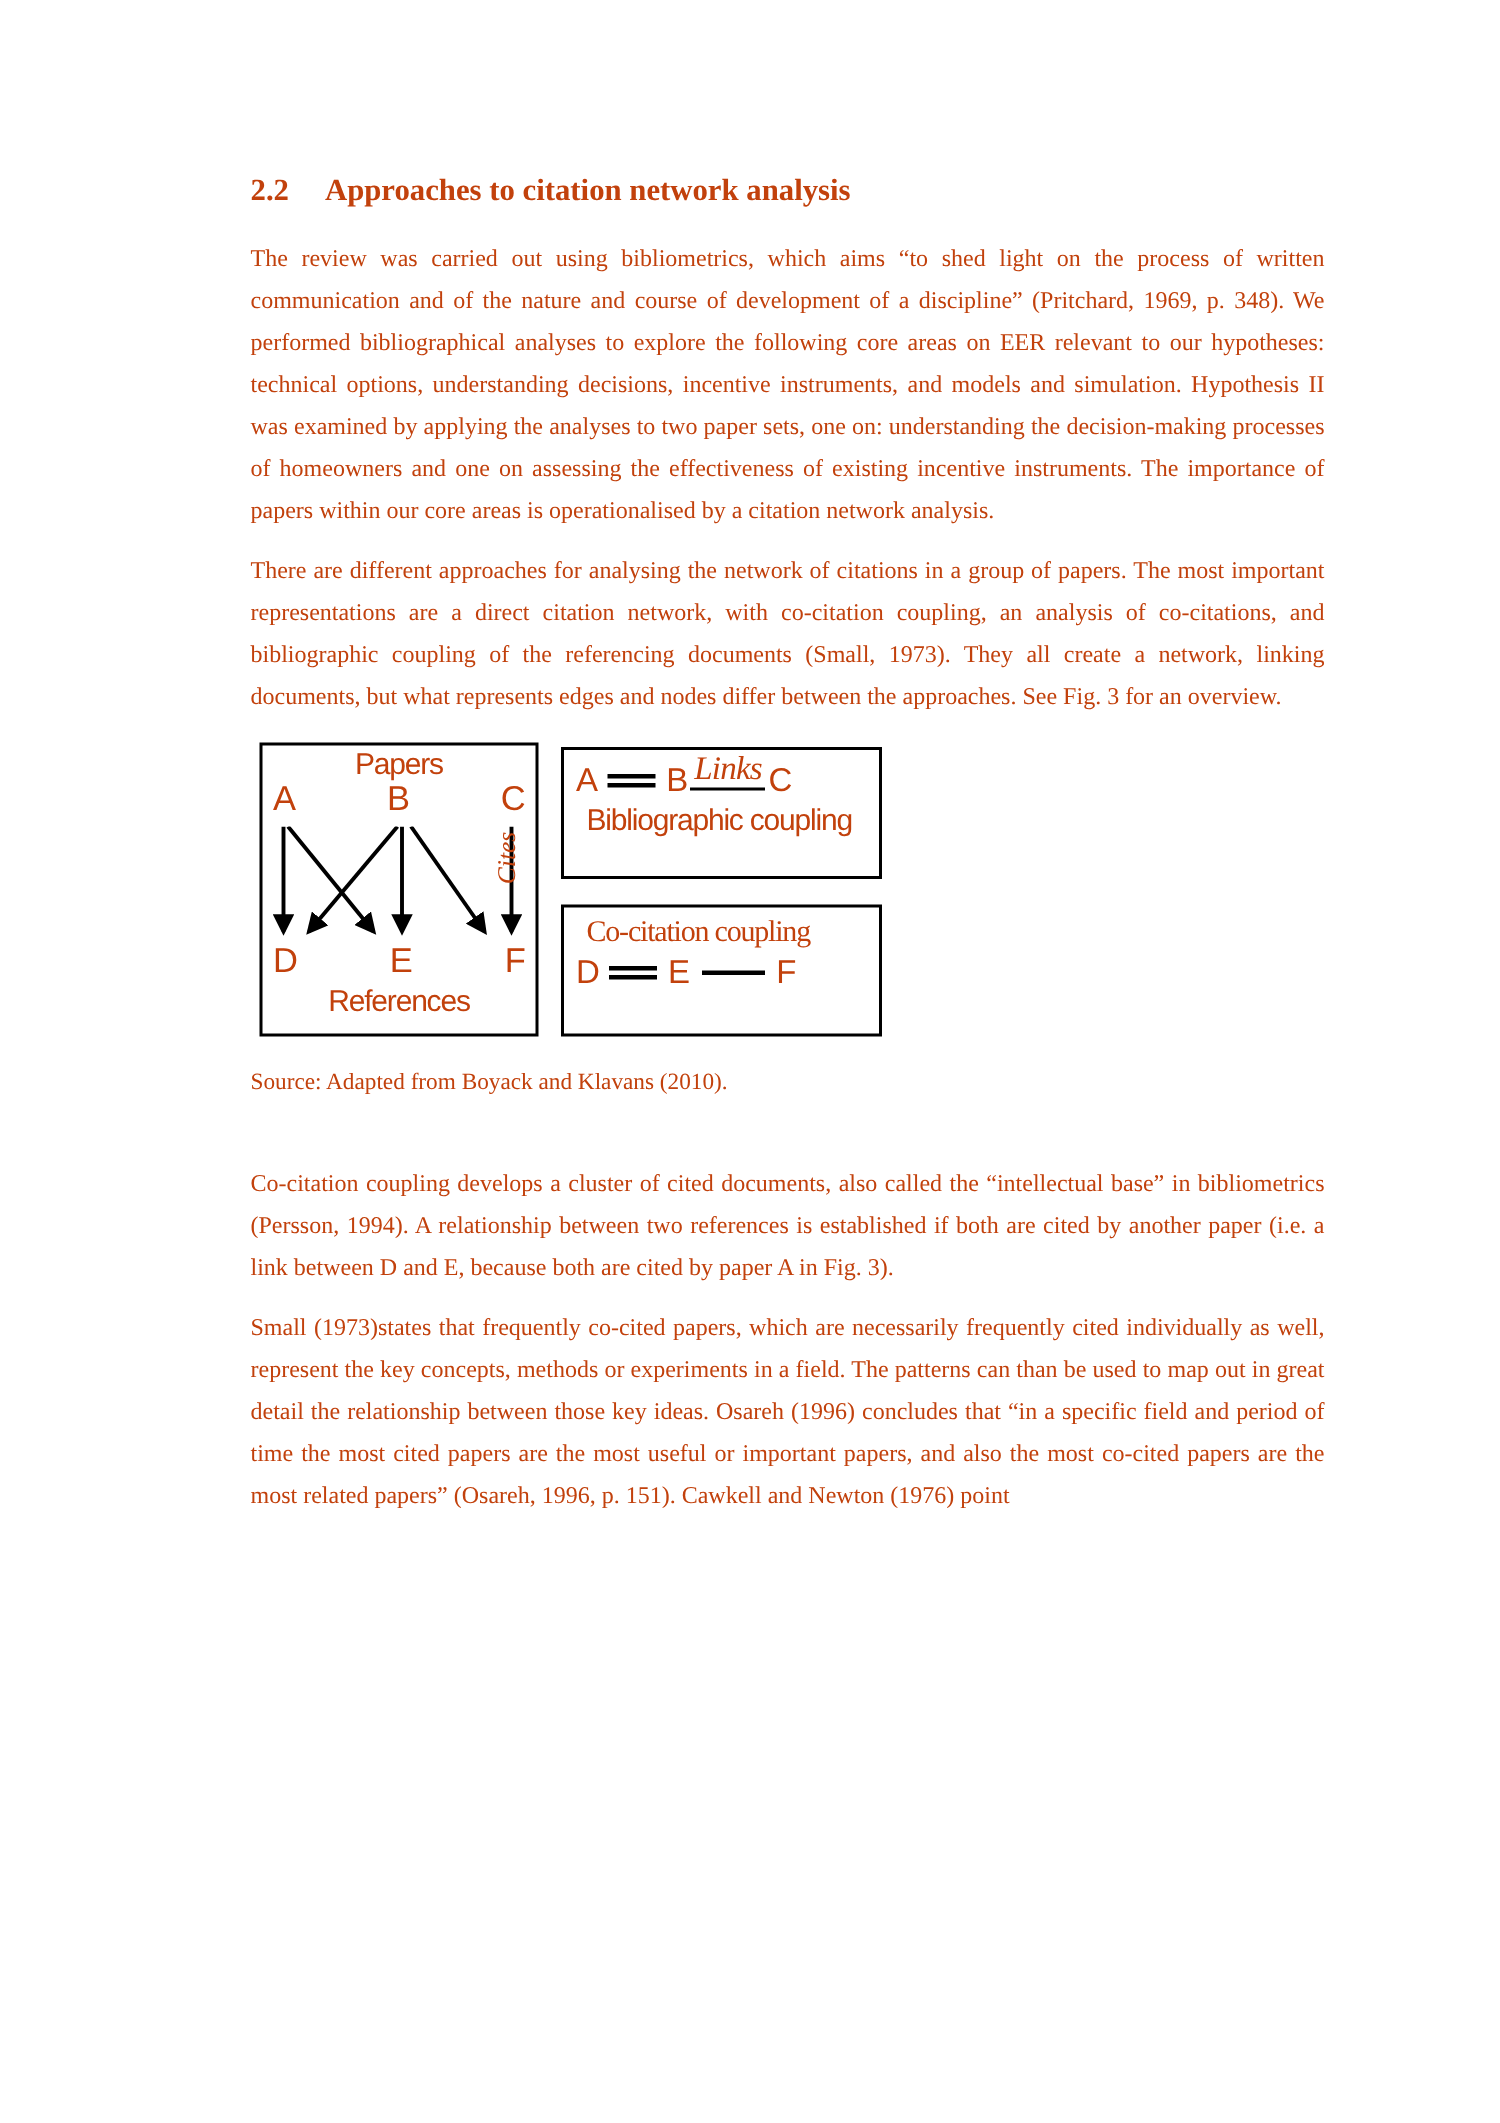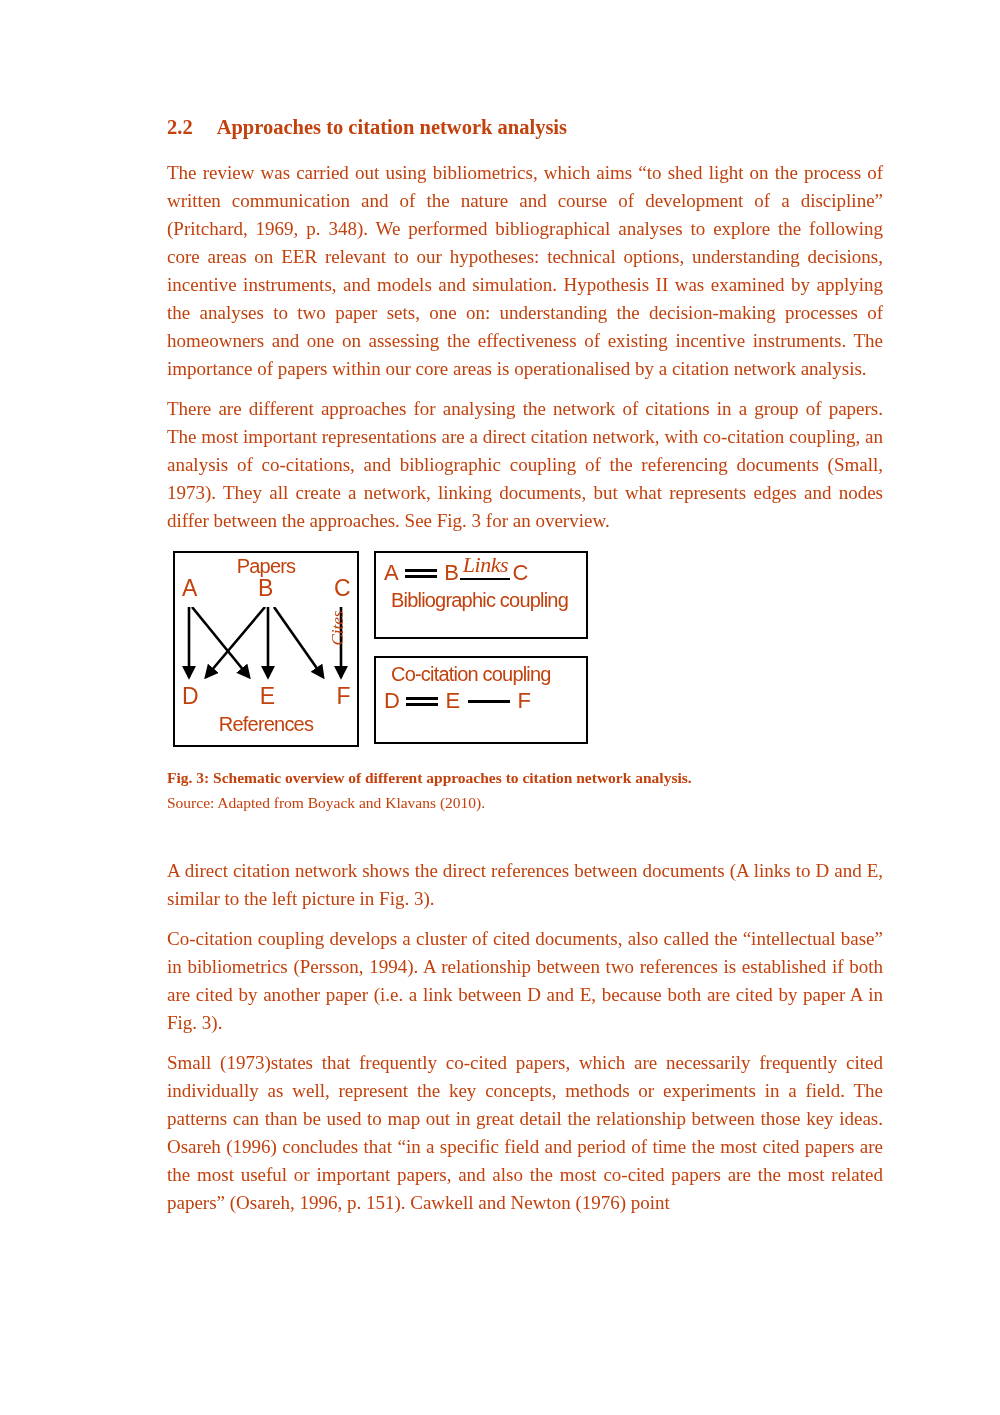--- a/index.html
+++ b/index.html
@@ -15,30 +15,31 @@
     position:absolute;
     left:167px; top:116px;
     width:716px;
   }
   .heading {
     font-size:20.5px; font-weight:bold;
     margin:0 0 20px 0;
   }
   .heading .hnum { margin-right:24px; }
   p.body {
-    font-size:19px; line-height:28px;
+    font-size:16px; line-height:28px;
     text-align:justify;
     margin:0 0 12px 0;
     font-family:Liberation Serif, serif;
   }
   
   .figure-wrap {
     margin:16px 0 0 6px;
     display:flex; gap:15px;
     font-family:"Liberation Sans", sans-serif;
+    align-items:flex-end;
   }
   .lbox {
     position:relative;
     width:186px; height:196px;
     border:2px solid #000;
     box-sizing:border-box;
     flex:0 0 auto;
   }
   .ltitle {
     position:absolute; left:0; right:0;
@@ -97,21 +98,21 @@
     font-style:italic; font-size:22px;
     border-bottom:2px solid #000;
     min-width:50px; text-align:center;
     position:relative; top:-7px;
     margin:0 2px;
   }
   .rcaption {
     font-size:20px; letter-spacing:-0.8px;
     padding:2px 0 0 15px;
   }
-  .rbox.b-bottom .rcaption { padding-top:5px; }
+  .rbox.b-bottom .rcaption { padding-top:5px;font-family:Liberation Serif, serif; }
   
   .figcaption {
     margin:18px 0 42px 0;
     font-size:15.5px; line-height:25px;
   }
   .figcaption .cap-bold { font-weight:bold; }
   
   .pagenum {
     position:absolute;
     left:167px; top:1296px; width:716px;
@@ -187,25 +188,23 @@
             <span class="node">E</span>
             <span class="sline"></span>
             <span class="node">F</span>
           </div>
         </div>
 
       </div>
     </div>
 
     <div class="figcaption">
-      <div class="cap-bold">Fig. 3: Schematic overview of different approaches to citation network analysis.</div>
       <div>Source: Adapted from Boyack and Klavans (2010).</div>
     </div>
 
-    <p class="body">A direct citation network shows the direct references between documents (A links to D and E, similar to the left picture in Fig. 3).</p>
 
     <p class="body">Co-citation coupling develops a cluster of cited documents, also called the “intellectual base” in bibliometrics (Persson, 1994). A relationship between two references is established if both are cited by another paper (i.e. a link between D and E, because both are cited by paper A in Fig. 3).</p>
 
     <p class="body">Small (1973)states that frequently co-cited papers, which are necessarily frequently cited individually as well, represent the key concepts, methods or experiments in a field. The patterns can than be used to map out in great detail the relationship between those key ideas. Osareh (1996) concludes that “in a specific field and period of time the most cited papers are the most useful or important papers, and also the most co-cited papers are the most related papers” (Osareh, 1996, p. 151). Cawkell and Newton (1976) point</p>
 
   </div>
 
 </div>
 
 </body></html>

